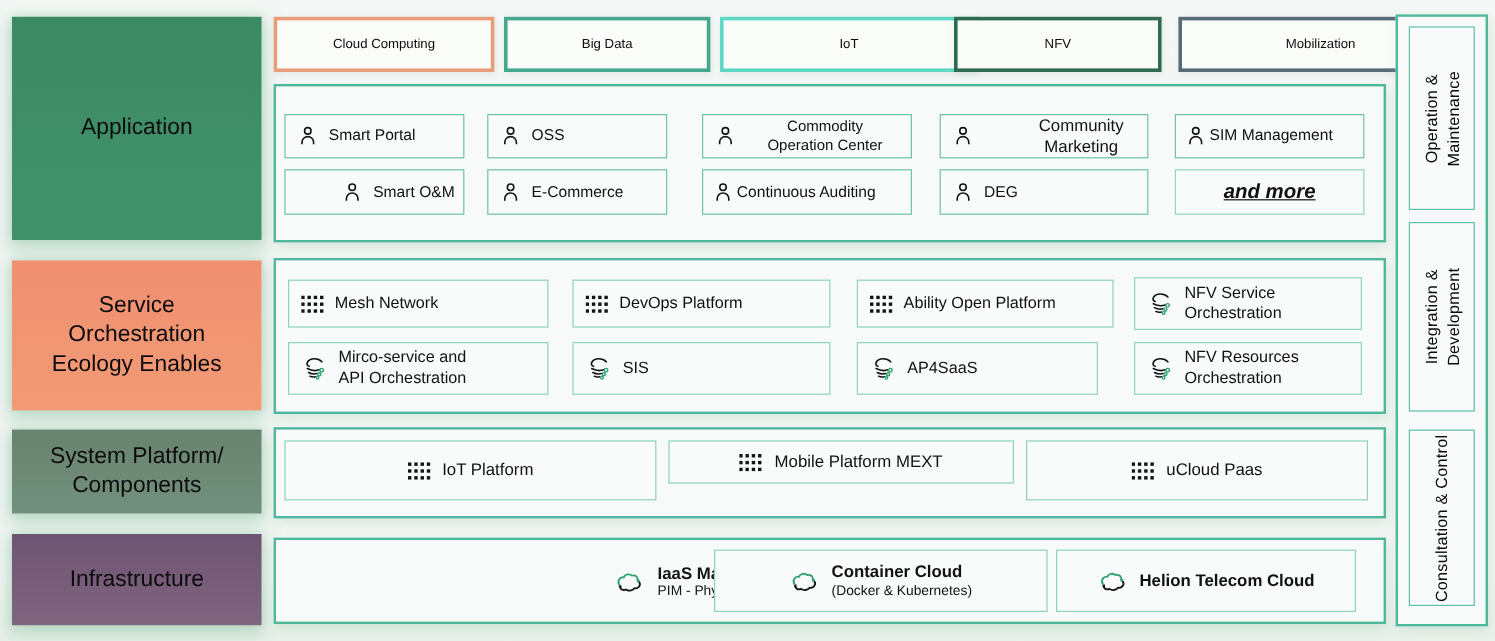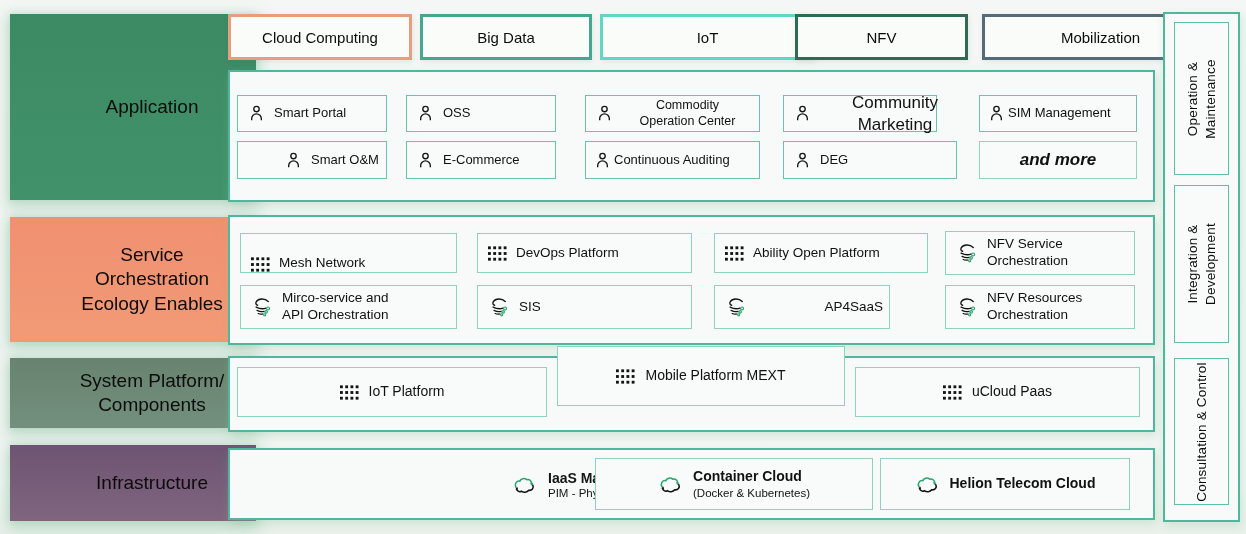--- a/index.html
+++ b/index.html
@@ -6,38 +6,38 @@
   body{
     font-family:"Liberation Sans","DejaVu Sans",sans-serif;
     background:#eef2ef;
     color:#141414;
   }
   #stage{
     position:relative;width:1246px;height:534px;
     background:linear-gradient(180deg,#f4f7f5 0%,#f3f6f4 90%,#eaf1ea 100%);
     overflow:hidden;
   }
-  .pre{white-space:pre-line;padding-left:38px;}
+  .pre{white-space:pre-line;}
   
   .row-label{
     position:absolute;left:10px;width:208px;
     display:flex;align-items:center;justify-content:center;
     text-align:center;font-size:19px;line-height:1.28;color:#0c0c0c;
     box-shadow:0 5px 14px 3px rgba(139,196,163,.50),0 0 6px rgba(139,196,163,.30);
   }
   .lbl-application{top:14px;height:186px;background:linear-gradient(180deg,#3c8a64,#41926b);}
   .lbl-service{top:217px;height:125px;background:linear-gradient(180deg,#f09070,#f29a76);}
   .lbl-system{top:358px;height:70px;background:linear-gradient(180deg,#68836f,#73907e);}
   .lbl-infrastructure{top:445px;height:76px;background:linear-gradient(180deg,#6d5472,#80657f);}
   
   .tab{
     position:absolute;top:14px;height:46px;box-sizing:border-box;
     background:#fafcfa;border:3px solid #888;
     display:flex;align-items:center;justify-content:center;
-    font-size:15px;color:#0c0c0c;
+    font-size:11px;color:#0c0c0c;
     box-shadow:1px 2px 5px rgba(60,110,85,.10);
   }
   .t0{left:228px;width:184px;border-color:#e89d7d;}
   .t1{left:420px;width:172px;border-color:#45a88e;}
   .t2{left:600px;width:215px;border-color:#5ed8c5;}
   .t3{left:795px;width:173px;border-color:#2f6b52;}
   .t4{left:982px;width:202px;border-color:#566b7a;padding-left:35px;}
   
   .panel{
     position:absolute;left:228px;width:927px;box-sizing:border-box;
@@ -55,21 +55,21 @@
     font-size:13px;line-height:1.25;color:#111;
   }
   .app-item{border:1.5px solid #6cc2ab;padding:0 6px 0 9px;gap:8px;}
   .app-item .item-label{white-space:pre-line;}
   .app-item.center .item-label{flex:1;text-align:center;}
   .app-item.tight{gap:2px;padding-left:7px;}
   .more-item{
     border:1px solid #93d4c1;justify-content:center;
     font-style:italic;font-weight:bold;font-size:17px;
   }
-  .more-item .item-label{}
+  .more-item .item-label{text-decoration:underline;}
   .svc-item{border:1px solid #8fd2bf;padding:0 6px 0 10px;gap:9px;font-size:13.5px;}
   .svc-item .item-label{white-space:pre-line;}
   .sys-item{border:1px solid #8fd2bf;justify-content:center;gap:10px;font-size:14px;}
   .inf-item{border:1px solid #8fd2bf;justify-content:center;gap:10px;}
   .inf-title{font-weight:bold;font-size:14px;}
   .inf-sub{font-size:11.5px;margin-top:1px;}
   .iaas-group{
     position:absolute;left:282px;top:50%;transform:translateY(-50%);
     display:flex;align-items:center;gap:11px;
   }
@@ -129,21 +129,21 @@
       <span class="item-label">OSS</span>
   </div>
   <div class="item app-item center" style="left:585px;top:95px;width:175px;height:37px;font-size:12.5px;justify-content:center;">
     <svg class="icon" width="19" height="19" viewBox="0 0 24 24" style="display: block;">
   <circle cx="12" cy="6.4" r="3.4" fill="none" stroke="#141414" stroke-width="1.7"></circle>
   <path d="M5.9 20.6 v-2.1 a6.1 6.1 0 0 1 12.2 0 v2.1" fill="none" stroke="#141414" stroke-width="1.7"></path>
 </svg>
       <span class="item-label">Commodity
 Operation Center</span>
   </div>
-  <div class="item app-item center" style="left:783px;top:95px;width:154px;height:37px;font-size:17px;gap:40px;">
+  <div class="item app-item center" style="left:783px;top:95px;width:174px;height:37px;font-size:14px;gap:40px;">
     <svg class="icon" width="19" height="19" viewBox="0 0 24 24" style="display: block;">
   <circle cx="12" cy="6.4" r="3.4" fill="none" stroke="#141414" stroke-width="1.7"></circle>
   <path d="M5.9 20.6 v-2.1 a6.1 6.1 0 0 1 12.2 0 v2.1" fill="none" stroke="#141414" stroke-width="1.7"></path>
 </svg>
       <span class="item-label">Community
 Marketing</span>
   </div>
   <div class="item app-item tight" style="left:979px;top:95px;width:158px;height:37px;">
     <svg class="icon" width="19" height="19" viewBox="0 0 24 24" style="display: block;">
   <circle cx="12" cy="6.4" r="3.4" fill="none" stroke="#141414" stroke-width="1.7"></circle>
@@ -177,21 +177,21 @@
   <circle cx="12" cy="6.4" r="3.4" fill="none" stroke="#141414" stroke-width="1.7"></circle>
   <path d="M5.9 20.6 v-2.1 a6.1 6.1 0 0 1 12.2 0 v2.1" fill="none" stroke="#141414" stroke-width="1.7"></path>
 </svg>
       <span class="item-label">DEG</span>
   </div>
   <div class="item more-item" style="left:979px;top:141px;width:158px;height:38px;">
     <span class="item-label">and more</span>
   </div>
 
   <div class="panel p-svc"></div>
-  <div class="item svc-item" style="left:240px;top:233px;width:217px;height:40px;align-items:flex-end;">
+  <div class="item svc-item" style="left:240px;top:233px;width:217px;height:40px;">
     <svg class="icon" width="19" height="15" viewBox="0 0 20 15" style="display: block;">
   <g fill="#141414">
     <rect x="0" y="0" width="3" height="3"></rect>
           <rect x="5.5" y="0" width="3" height="3"></rect>
           <rect x="11" y="0" width="3" height="3"></rect>
           <rect x="16.5" y="0" width="3" height="3"></rect>
     <rect x="0" y="6" width="3" height="3"></rect>
           <rect x="5.5" y="6" width="3" height="3"></rect>
           <rect x="11" y="6" width="3" height="3"></rect>
           <rect x="16.5" y="6" width="3" height="3"></rect>
@@ -272,21 +272,21 @@
   <path d="M18.8 6 C15.2 2.2 8 2.4 5.8 6.2 C4.8 8 5.4 9.6 7.2 10.1" fill="none" stroke="#141414" stroke-width="1.5" stroke-linecap="round"></path>
   <path d="M5.6 12.1 C9.4 14.2 13.4 14.3 16.4 13.3" fill="none" stroke="#141414" stroke-width="1.5" stroke-linecap="round"></path>
   <path d="M6.6 15.7 C9.5 17.2 12.3 17.3 14.4 16.7" fill="none" stroke="#141414" stroke-width="1.4" stroke-linecap="round"></path>
   <path d="M7.8 19.1 C9.7 20 11.6 20 13 19.6" fill="none" stroke="#141414" stroke-width="1.3" stroke-linecap="round"></path>
   <circle cx="18.6" cy="13.6" r="1.6" fill="none" stroke="#2ba36f" stroke-width="1.3"></circle>
   <circle cx="16.5" cy="17.3" r="1.4" fill="none" stroke="#2ba36f" stroke-width="1.3"></circle>
   <circle cx="14.9" cy="20.5" r="1.2" fill="none" stroke="#2ba36f" stroke-width="1.2"></circle>
 </svg>
       <span class="item-label">SIS</span>
   </div>
-  <div class="item svc-item" style="left:714px;top:285px;width:176px;height:44px;justify-content:space-between;">
+  <div class="item svc-item" style="left:714px;top:285px;width:201px;height:44px;">
     <svg class="icon" width="22" height="22" viewBox="0 0 24 24" style="display: block;">
   <path d="M18.8 6 C15.2 2.2 8 2.4 5.8 6.2 C4.8 8 5.4 9.6 7.2 10.1" fill="none" stroke="#141414" stroke-width="1.5" stroke-linecap="round"></path>
   <path d="M5.6 12.1 C9.4 14.2 13.4 14.3 16.4 13.3" fill="none" stroke="#141414" stroke-width="1.5" stroke-linecap="round"></path>
   <path d="M6.6 15.7 C9.5 17.2 12.3 17.3 14.4 16.7" fill="none" stroke="#141414" stroke-width="1.4" stroke-linecap="round"></path>
   <path d="M7.8 19.1 C9.7 20 11.6 20 13 19.6" fill="none" stroke="#141414" stroke-width="1.3" stroke-linecap="round"></path>
   <circle cx="18.6" cy="13.6" r="1.6" fill="none" stroke="#2ba36f" stroke-width="1.3"></circle>
   <circle cx="16.5" cy="17.3" r="1.4" fill="none" stroke="#2ba36f" stroke-width="1.3"></circle>
   <circle cx="14.9" cy="20.5" r="1.2" fill="none" stroke="#2ba36f" stroke-width="1.2"></circle>
 </svg>
       <span class="item-label">AP4SaaS</span>
@@ -318,21 +318,21 @@
           <rect x="11" y="6" width="3" height="3"></rect>
           <rect x="16.5" y="6" width="3" height="3"></rect>
     <rect x="0" y="12" width="3" height="3"></rect>
           <rect x="5.5" y="12" width="3" height="3"></rect>
           <rect x="11" y="12" width="3" height="3"></rect>
           <rect x="16.5" y="12" width="3" height="3"></rect>
   </g>
 </svg>
       <span class="item-label">IoT Platform</span>
   </div>
-  <div class="item sys-item" style="left:557px;top:346px;width:288px;height:60px;">
+  <div class="item sys-item" style="left:557px;top:367px;width:288px;height:36px;">
     <svg class="icon" width="19" height="15" viewBox="0 0 20 15" style="display: block;">
   <g fill="#141414">
     <rect x="0" y="0" width="3" height="3"></rect>
           <rect x="5.5" y="0" width="3" height="3"></rect>
           <rect x="11" y="0" width="3" height="3"></rect>
           <rect x="16.5" y="0" width="3" height="3"></rect>
     <rect x="0" y="6" width="3" height="3"></rect>
           <rect x="5.5" y="6" width="3" height="3"></rect>
           <rect x="11" y="6" width="3" height="3"></rect>
           <rect x="16.5" y="6" width="3" height="3"></rect>

